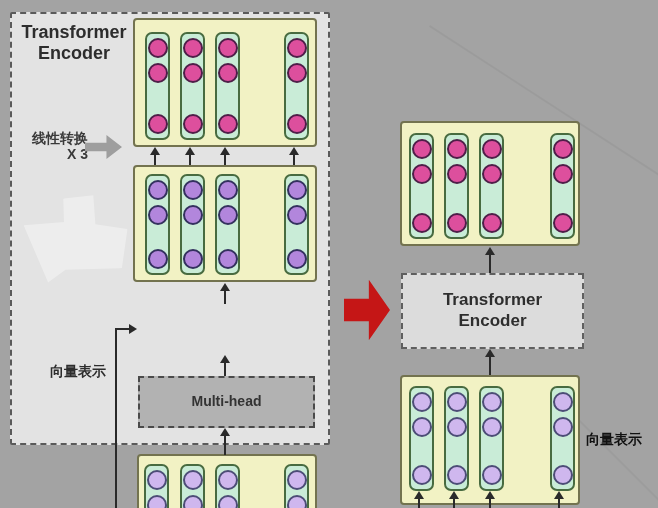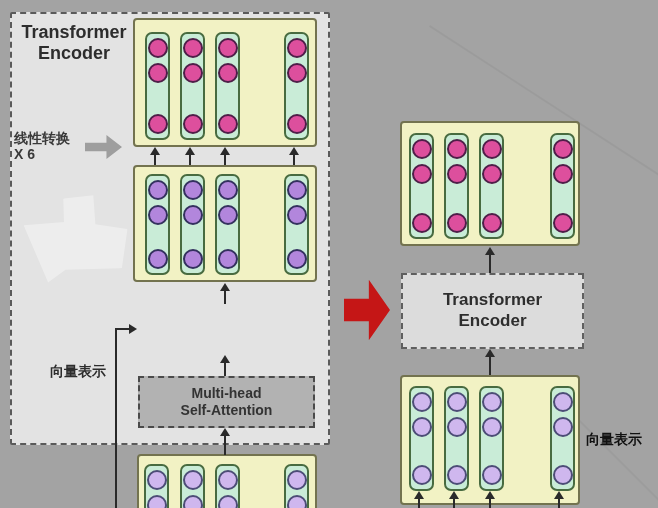--- a/index.html
+++ b/index.html
@@ -50,21 +50,21 @@
   
   .block-arrow-gray{left:85px;top:135px;width:37px;height:24px;background:var(--arrow-gray);z-index:2;
     clip-path:polygon(0 32%,58% 32%,58% 0,100% 50%,58% 100%,58% 68%,0 68%);}
   .block-arrow-red{left:344px;top:277px;width:46px;height:66px;background:var(--arrow-red);z-index:3;
     clip-path:polygon(0 33%,54% 33%,54% 4%,100% 50%,54% 96%,54% 67%,0 67%);}
 
   
   .panel-title{left:14px;top:22px;width:120px;text-align:center;font-weight:bold;font-size:18px;
     color:#2d2d2d;line-height:1.15;z-index:2;}
   .panel-title span{display:block;}
-  .linear-label{left:14px;top:130px;width:74px;text-align:left;font-weight:bold;font-size:14px;
+  .linear-label{left:14px;top:130px;width:74px;text-align:right;font-weight:bold;font-size:14px;
     color:#3a3a3a;line-height:1.15;z-index:2;}
   .linear-label span{display:block;}
   .residual-label{left:50px;top:363px;font-weight:bold;font-size:14px;color:#2d2d2d;z-index:2;}
   .vector-label{left:586px;top:431px;font-weight:bold;font-size:14px;color:#111;z-index:2;}
 
   
   .wm{position:absolute;z-index:1;pointer-events:none;}
   .wm-line1{left:430px;top:25px;width:290px;height:2px;background:rgba(0,0,0,0.045);
     transform:rotate(33deg);transform-origin:left top;}
   .wm-line2{left:560px;top:400px;width:220px;height:2px;background:rgba(0,0,0,0.04);
@@ -83,21 +83,21 @@
   <div class="abs left-panel"></div>
   <div class="wm wm-blob"></div>
 
   <div class="abs panel-title">
     <span>Transformer</span>
     <span>Encoder</span>
   </div>
 
   <div class="abs linear-label">
     <span>线性转换</span>
-    <span>X 6</span>
+    <span>X 3</span>
   </div>
   <div class="abs block-arrow-gray"></div>
 
   <div class="abs residual-label">向量表示</div>
 
   <div class="abs token-box" style="left: 133px; top: 18px; width: 184px; height: 129px;">
       <div class="capsule" style="left: 10px; top: 12px; height: 108px;">
         <div class="circle" style="background: rgb(221, 79, 157); border-color: rgb(79, 31, 73); top: 4px;"></div>
         <div class="circle" style="background: rgb(221, 79, 157); border-color: rgb(79, 31, 73); top: 29px;"></div>
         <div class="circle" style="background: rgb(221, 79, 157); border-color: rgb(79, 31, 73); bottom: 4px;"></div>
@@ -199,21 +199,20 @@
       <div class="capsule" style="left: 148px; top: 9px; height: 105px;">
         <div class="circle" style="background: rgb(207, 183, 238); border-color: rgb(77, 77, 119); top: 4px;"></div>
         <div class="circle" style="background: rgb(207, 183, 238); border-color: rgb(77, 77, 119); top: 29px;"></div>
         <div class="circle" style="background: rgb(207, 183, 238); border-color: rgb(77, 77, 119); bottom: 4px;"></div>
       </div>
     </div>
 
 
   <div class="abs attention-box">
     <span>Multi-head</span>
-    <span>Self-Attention</span>
   </div>
 
   <div class="abs encoder-box">
     <span>Transformer</span>
     <span>Encoder</span>
   </div>
 
   <div class="abs vector-label">向量表示</div>
 
   <div class="abs block-arrow-red"></div>

